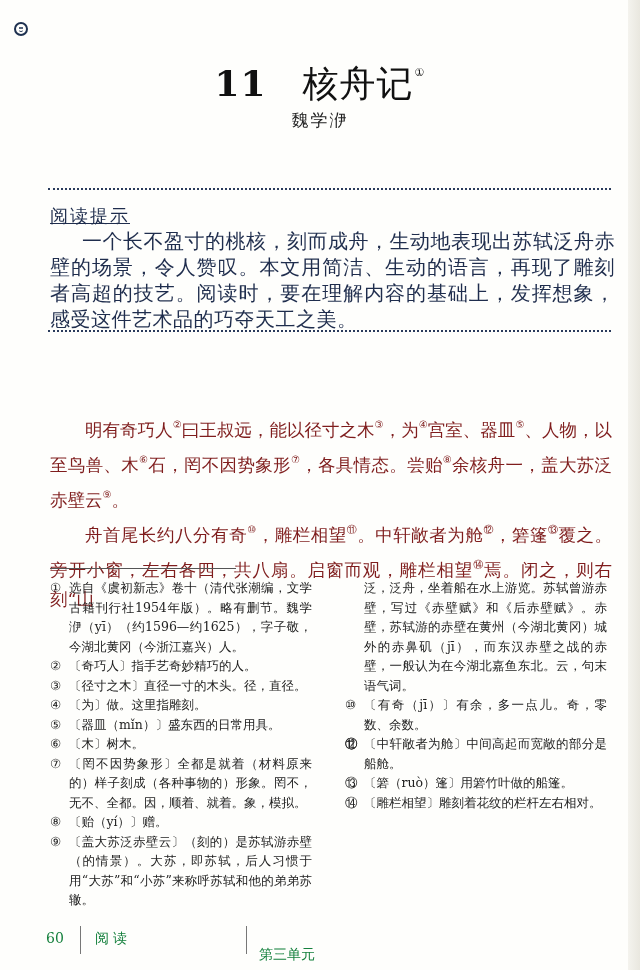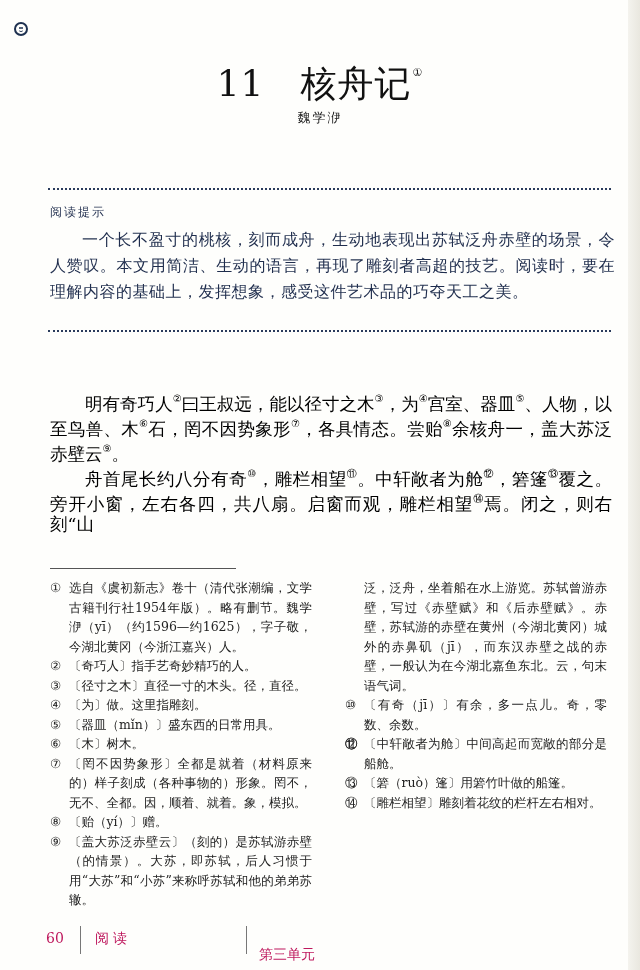--- a/index.html
+++ b/index.html
@@ -23,55 +23,55 @@
   .corner-icon::before { left: 3px; }
   .corner-icon::after { right: 3px; }
   .corner-icon .mouth {
     position: absolute; left: 3px; top: 5px; width: 4px; height: 2px;
     border-bottom: 1.5px solid #1e3150; border-radius: 0 0 3px 3px;
   }
   .title {
     position: absolute; top: 60px; left: 0; width: 640px; text-align: center;
     font-size: 36px; letter-spacing: 1px; color: #111;
   }
-  .title .num { margin-right: 36px; }
+  .title .num { margin-right: 36px; font-weight: bold; }
   .title sup { font-size: 11px; vertical-align: 20px; margin-left: 1px; }
   .author {
     position: absolute; top: 109px; left: 0; width: 640px; text-align: center;
-    font-size: 13px; letter-spacing: 2px; color: #222;
+    font-size: 17px; letter-spacing: 2px; color: #222;
   }
   .dotline {
     position: absolute; left: 48px; width: 563px; height: 0;
     border-top: 2px dotted #2a3b5c;
   }
   .tips {
     position: absolute; top: 204px; left: 50px; width: 565px; color: #1f2d4d;
   }
-  .tips-heading { font-size: 12px; letter-spacing: 2px; margin-bottom: 6px; }
-  .tips-body { font-size: 16px; line-height: 26px; text-indent: 32px; text-align: justify; letter-spacing: 0.5px; }
+  .tips-heading { font-size: 18px; letter-spacing: 2px; margin-bottom: 0; text-decoration: underline; }
+  .tips-body { font-size: 20px; line-height: 26px; text-indent: 32px; text-align: justify; letter-spacing: 0.5px; }
   .main {
-    position: absolute; top: 389px; left: 50px; width: 562px;
-    font-size: 17.5px; line-height: 20px; color: #000000;
+    position: absolute; top: 410px; left: 50px; width: 562px;
+    font-size: 17.5px; line-height: 29px; color: #7f1d1d;
   }
   .main p { margin: 0; text-indent: 35px; text-align: justify; }
   .main sup { font-size: 10px; vertical-align: 8px; }
   .fn-rule {
     position: absolute; top: 568px; left: 50px; width: 186px; height: 0;
     border-top: 1px solid #555;
   }
   .notes {
     position: absolute; top: 578px; font-size: 12.5px; line-height: 19.5px; color: #222;
   }
   .notes.left { left: 50px; width: 262px; }
   .notes.right { left: 345px; width: 262px; }
   .note { position: relative; padding-left: 19px; text-align: justify; }
   .note .mark { position: absolute; left: 0; top: 0; }
   .footer {
     position: absolute; top: 926px; left: 0; width: 640px; height: 30px;
-    font-size: 14px; color: #be185d;
+    font-size: 14px; color: #15803d;
   }
   .footer .pg { position: absolute; left: 46px; top: 4px; }
   .footer .bar1 { position: absolute; left: 80px; top: 0; width: 1px; height: 28px; background: #777; }
   .footer .sec { position: absolute; left: 95px; top: 4px; letter-spacing: 4px; font-family: Liberation Serif, serif; }
   .footer .bar2 { position: absolute; left: 246px; top: 0; width: 1px; height: 28px; background: #777; }
   .footer .unit { position: absolute; left: 259px; top: 20px; }
 </style>
 </head>
 <body>
 

